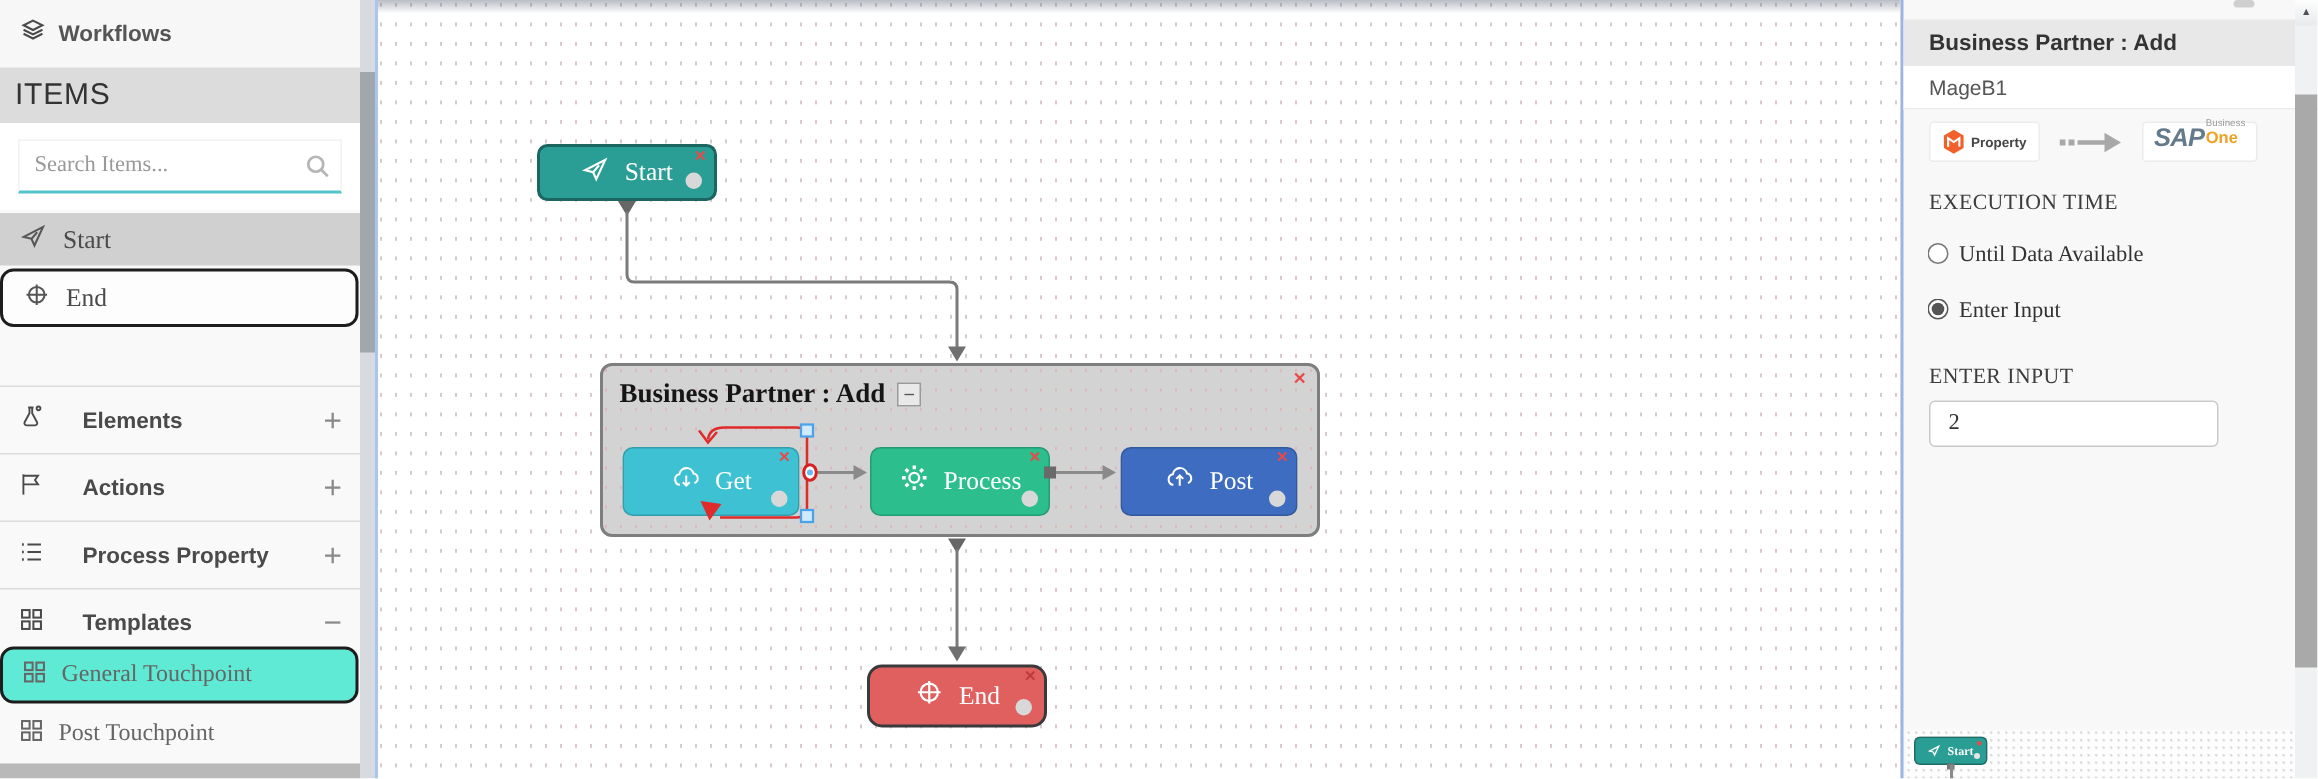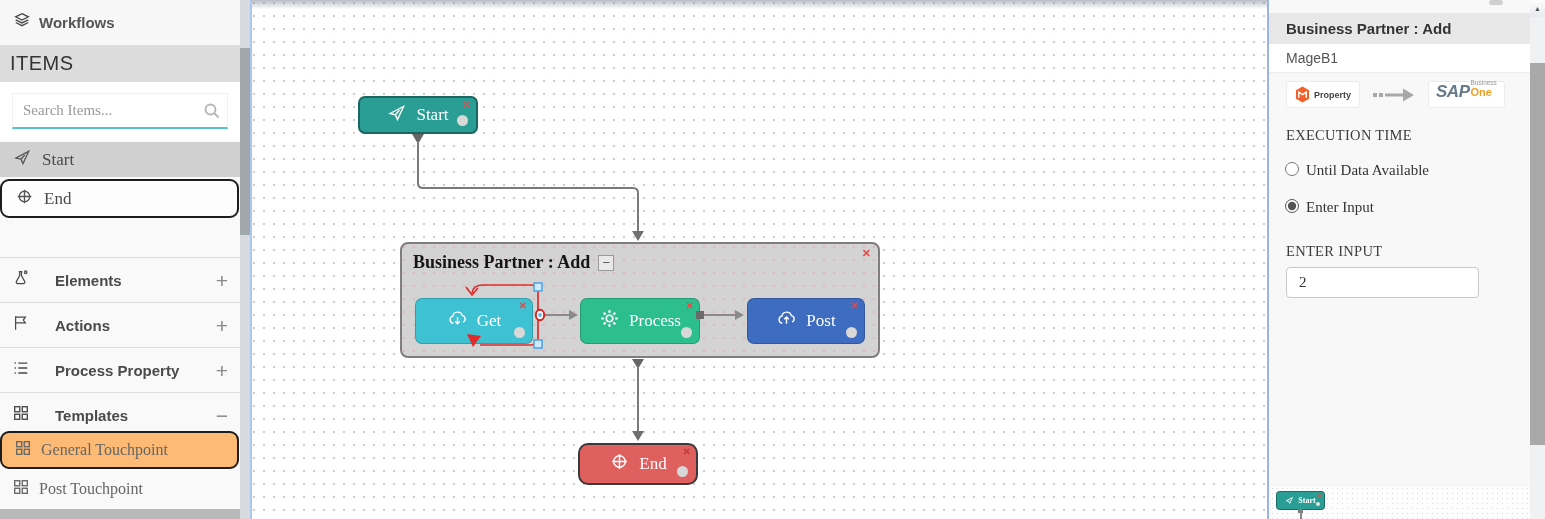--- a/index.html
+++ b/index.html
@@ -28,21 +28,21 @@
     font-family:"Liberation Serif",serif; font-size:17px; color:#4a4a4a; }
   .pal-start { top:142px; height:35px; background:#d0d0d0; }
   .pal-end { top:179px; height:39px; background:#fdfdfd; border:2px solid #1d1d1d; border-radius:9px; width:239px; }
 
   .section-row { left:0; width:240px; height:45px; border-top:1px solid #dcdcdc;
     display:flex; align-items:center; gap:25px; padding-left:12px; }
   .section-row .slbl { font-size:15px; font-weight:bold; color:#4a4a4a; }
   .section-row .toggle { position:absolute; right:12px; font-size:21px; font-weight:200; color:#8a8a8a; line-height:1; }
   .tpl-item { left:0; width:240px; display:flex; align-items:center; gap:9px; padding-left:12px;
     font-family:"Liberation Serif",serif; font-size:16px; color:#666; }
-  .tpl-general { top:431px; height:38px; border:2px solid #1d1d1d; border-radius:9px; background:#fdba74; width:239px;padding-left:12px; }
+  .tpl-general { top:431px; height:38px; border:2px solid #1d1d1d; border-radius:9px; background:#5eead4; width:239px;padding-left:12px; }
   .tpl-post { top:472px; height:34px; }
   .sidebar-bottom-bar { left:0; top:509px; width:240px; height:10px; background:#b9b9b9; }
 
   .side-scroll { left:240px; top:0; width:10px; height:519px; background:#d7dbdf; z-index:5; }
   .side-scroll .thumb { position:absolute; left:0; top:48px; width:10px; height:187px; background:#a0a7ad; }
 
   
   .canvas-border { left:250px; top:0; width:2px; height:519px; background:#a9c7ee; z-index:3; }
   .canvas { left:252px; top:0; width:1015px; height:519px; background:#fff; z-index:1;
     background-image:radial-gradient(ellipse 1.1px 2px at 2px 3px, #d7c9cc 70%, transparent 75%);

